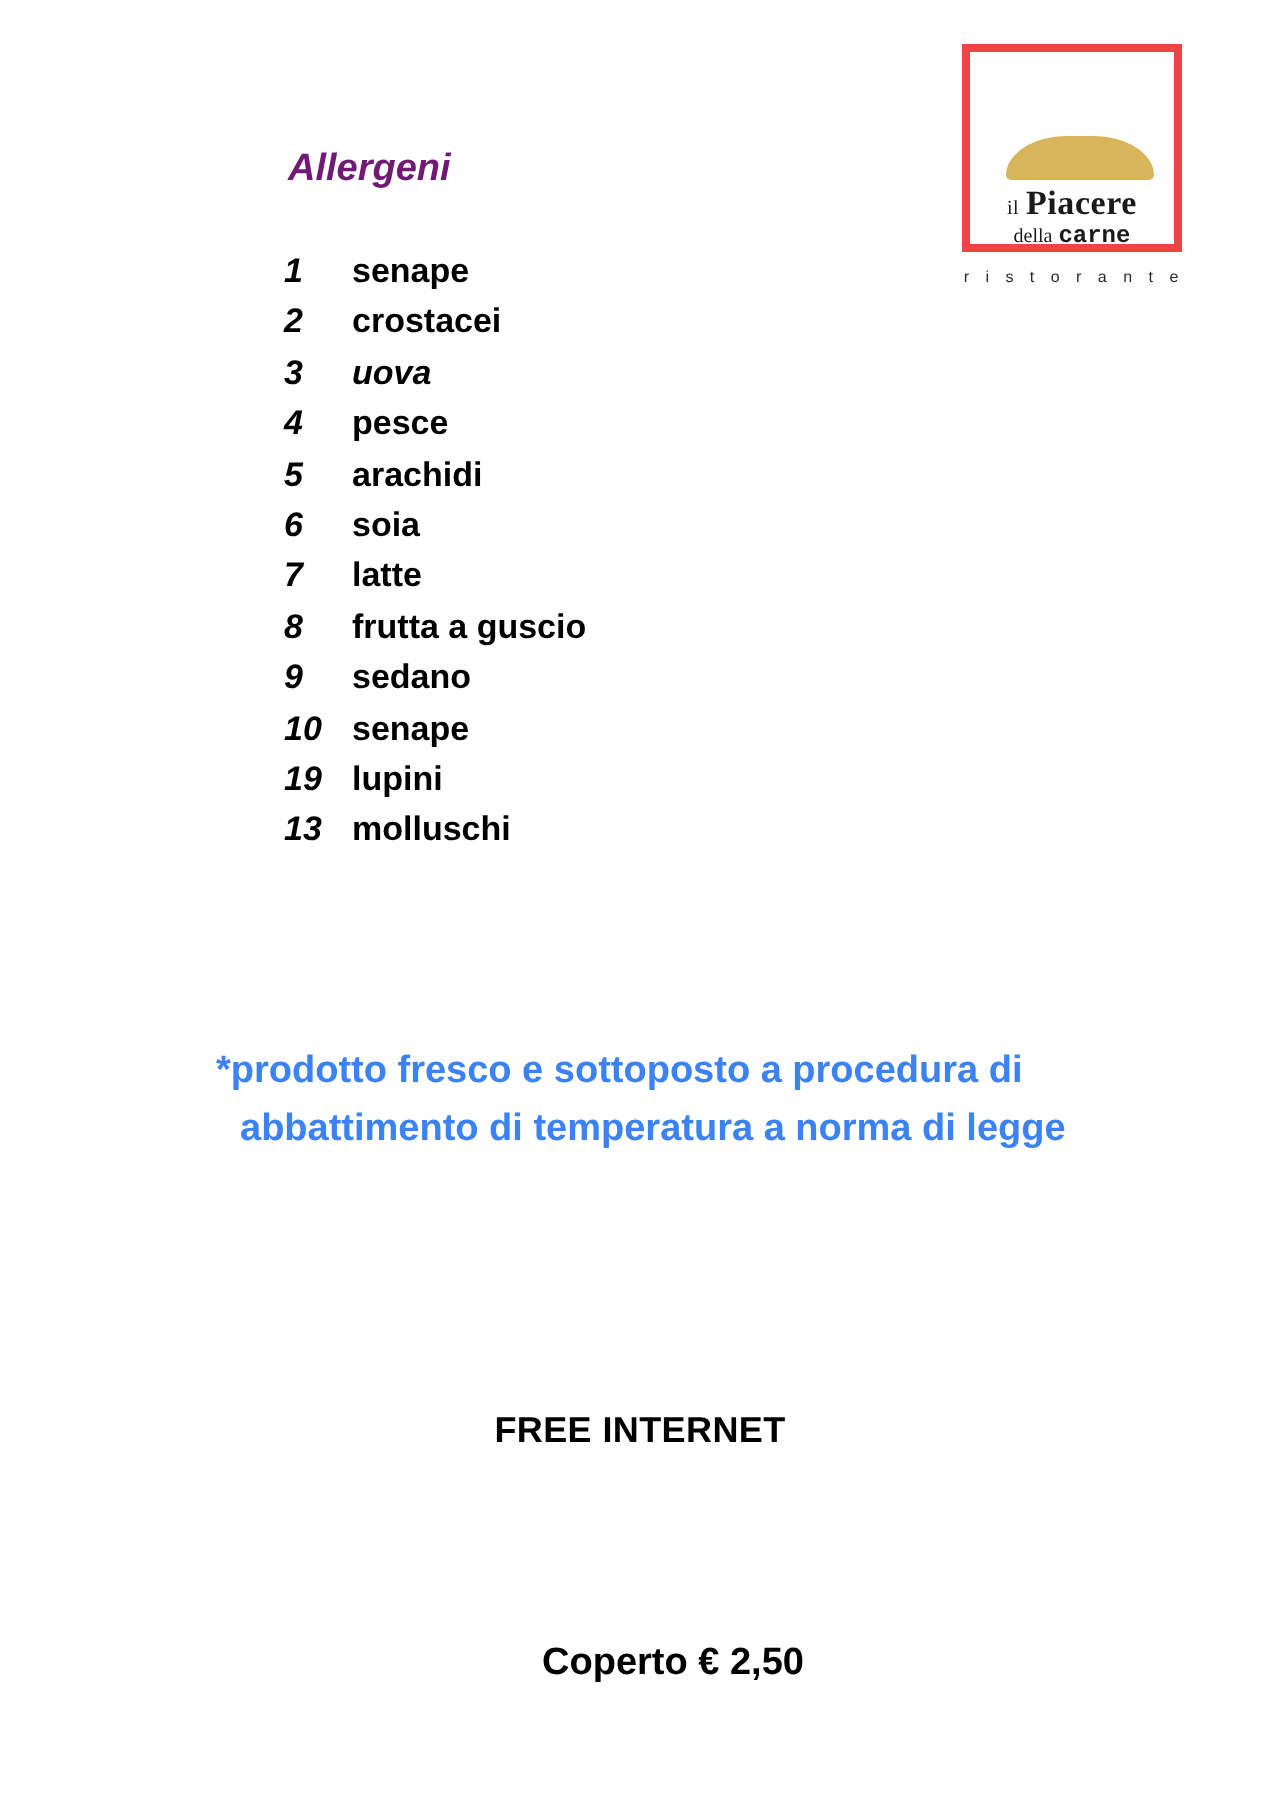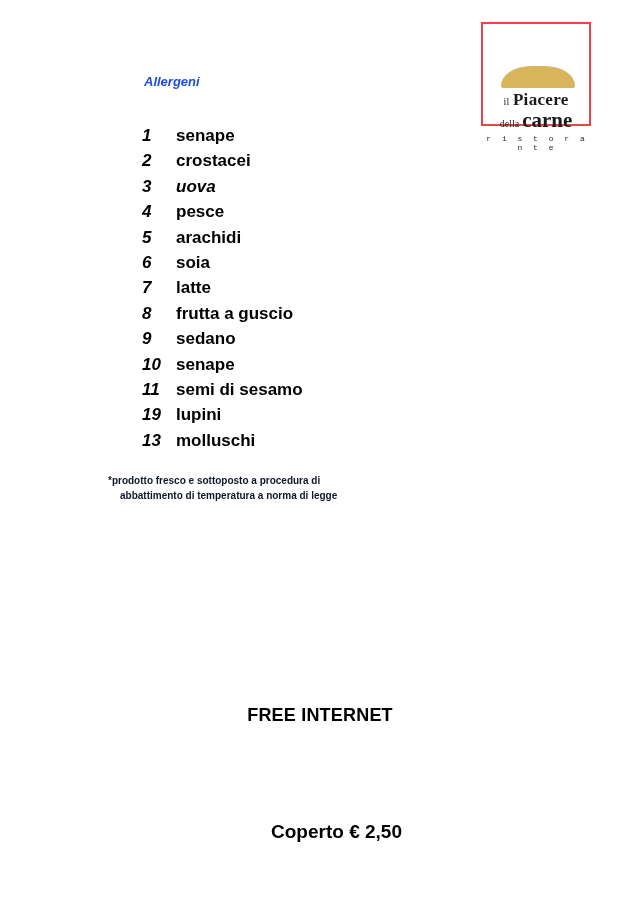--- a/index.html
+++ b/index.html
@@ -20,21 +20,21 @@
   .logo {
     position: absolute;
     top: 22px;
     left: 481px;
     width: 112px;
     text-align: center;
   }
   .logo-box {
     width: 110px;
     height: 104px;
-    border: 2px solid #ef4444;
+    border: 4px solid #ef4444;
     box-sizing: border-box;
     position: relative;
   }
   .logo-shape {
     position: absolute;
     left: 18px;
     top: 42px;
     width: 74px;
     height: 22px;
     background: #d8b45a;
@@ -63,41 +63,42 @@
     right: 0;
     top: 84px;
     font-size: 12px;
     color: #1a1a1a;
     font-family: "Liberation Serif", serif;
   }
   .logo-line2 .small {
     font-size: 10px;
   }
   .logo-line2 .big {
-    font-size: 21px;
-    font-weight: 700;
+    font-size: 12px;
+    font-weight: 700;
+    font-family: Liberation Mono, monospace;
   }
   .logo-caption {
     margin-top: 8px;
     font-size: 8px;
     letter-spacing: 3px;
     color: #2b2b2b;
-    font-family: Liberation Mono, monospace;
+    font-family: Liberation Sans, sans-serif;
     text-align: center;
   }
 
   
   .allergeni-title {
     position: absolute;
     left: 144px;
     top: 74px;
-    font-size: 13px;
+    font-size: 19px;
     font-weight: 700;
     font-style: italic;
-    color: #1d4ed8;
+    color: #701a75;
   }
 
   .allergeni-list {
     position: absolute;
     left: 142px;
     top: 126px;
     width: 300px;
   }
   .allergen-row {
     display: flex;
@@ -118,26 +119,26 @@
     color: #000;
   }
   .allergen-name.italic {
     font-style: italic;
   }
 
   
   .note {
     position: absolute;
     left: 108px;
-    top: 473px;
+    top: 522px;
     width: 430px;
-    font-size: 10px;
+    font-size: 19px;
     font-weight: 700;
     line-height: 1.5;
-    color: #0f172a;
+    color: #3b82f6;
   }
   .note-line2 {
     padding-left: 12px;
   }
 
   
   .free-internet {
     position: absolute;
     left: 0;
     right: 0;
@@ -218,24 +219,20 @@
   </div>
   <div class="allergen-row">
     <span class="allergen-num">9</span>
     <span class="allergen-name">sedano</span>
   </div>
   <div class="allergen-row">
     <span class="allergen-num">10</span>
     <span class="allergen-name">senape</span>
   </div>
   <div class="allergen-row">
-    <span class="allergen-num">11</span>
-    <span class="allergen-name">semi di sesamo</span>
-  </div>
-  <div class="allergen-row">
     <span class="allergen-num">19</span>
     <span class="allergen-name">lupini</span>
   </div>
   <div class="allergen-row">
     <span class="allergen-num">13</span>
     <span class="allergen-name">molluschi</span>
   </div>
 </div>
 
 <div class="note">

